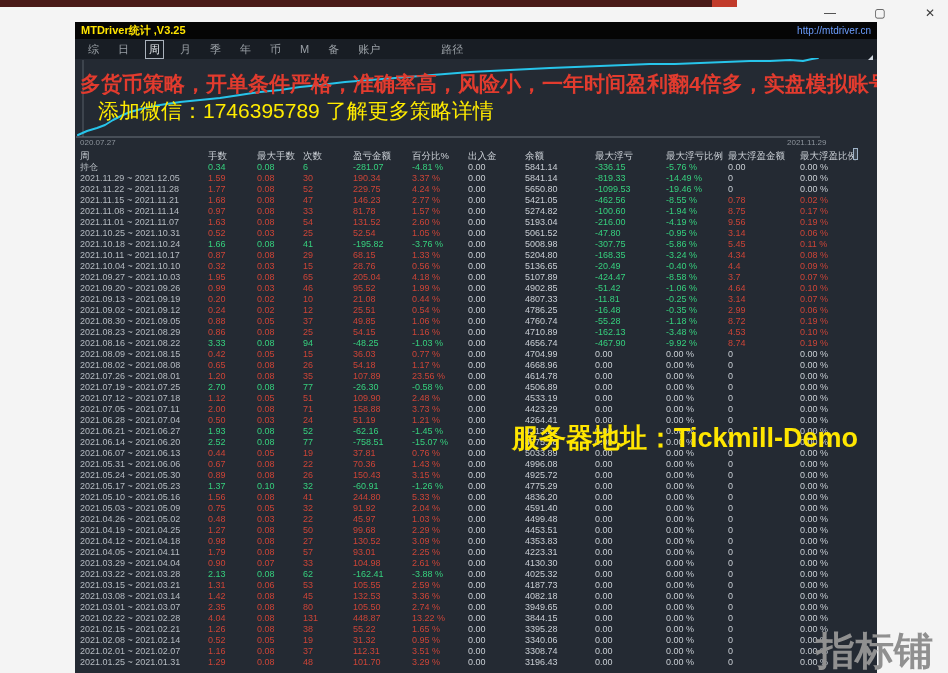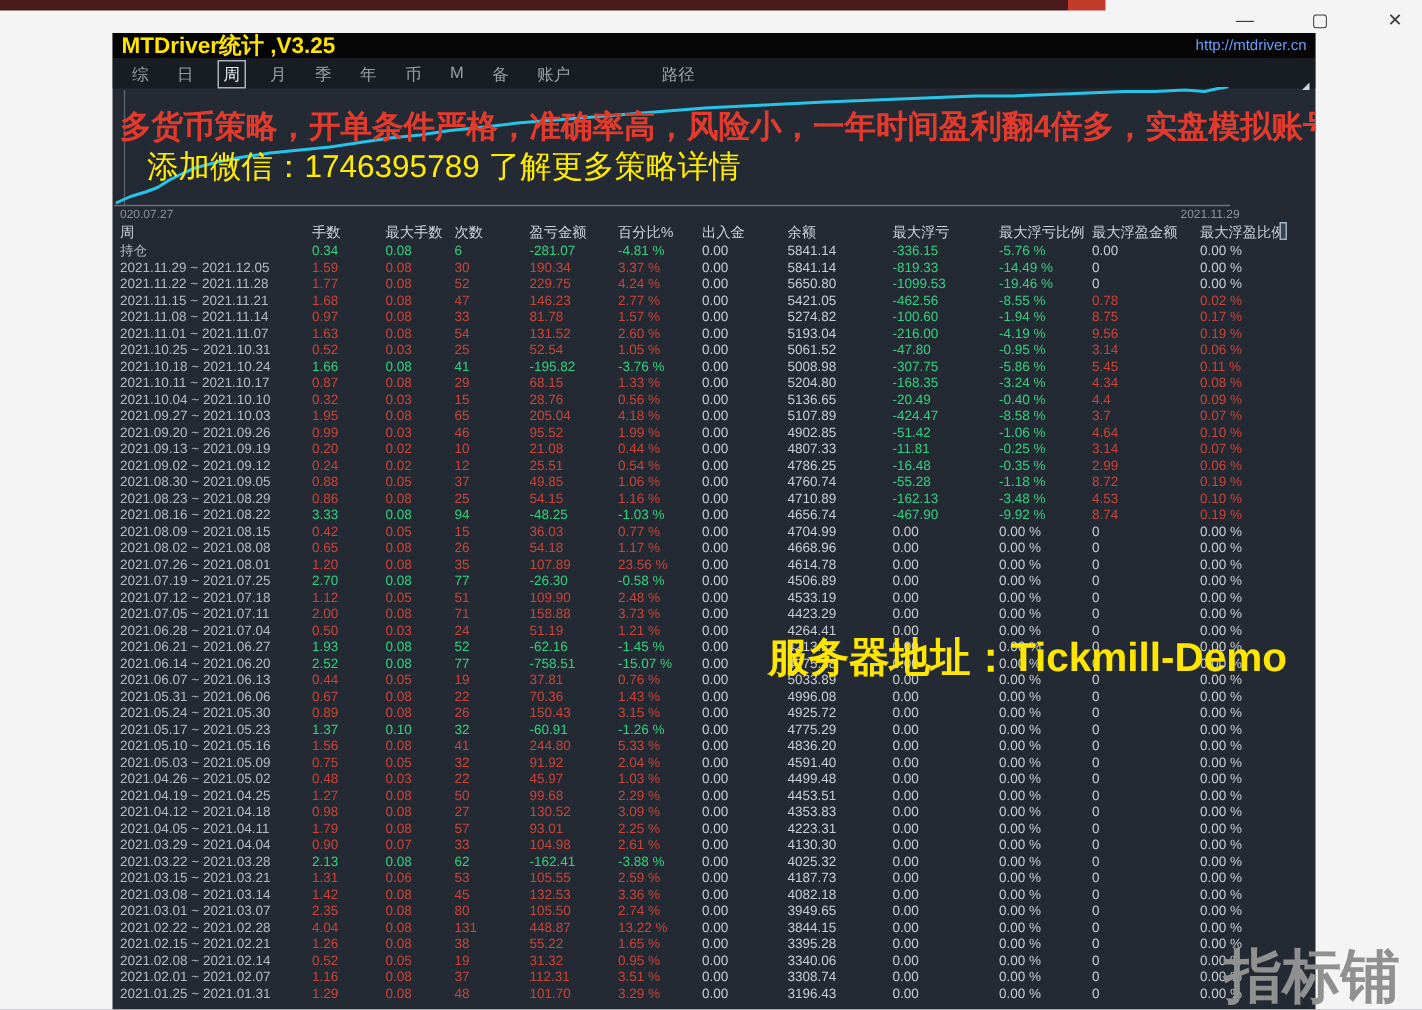--- a/index.html
+++ b/index.html
@@ -12,21 +12,21 @@
   .top-strip-accent { position:absolute; left:712px; top:0; width:25px; height:7px; background:#c13a2a; }
   .win-controls { position:absolute; right:4px; top:4px; display:flex; gap:22px; }
   .win-btn { width:28px; height:18px; display:flex; align-items:center; justify-content:center;
              color:#3c3c3c; font-size:12px; cursor:default; }
 
   
   .app { position:absolute; left:75px; top:22px; width:802px; height:651px;
          background:#242a33; overflow:hidden; }
   .app-titlebar { position:absolute; left:0; top:0; width:100%; height:17px; background:#050505;
                   display:flex; align-items:center; justify-content:space-between; padding:0 6px; }
-  .app-title { color:#ffe400; font-size:15px; font-weight:bold; }
+  .app-title { color:#ffe400; font-size:11px; font-weight:bold; }
   .app-url { color:#6c9eff; font-size:10px; }
   .menubar { position:absolute; left:0; top:17px; width:100%; height:20px; background:#181d24;
              display:flex; align-items:center; gap:13px; padding-left:10px;
              color:#9aa0a6; font-size:11px; }
   .menu-item { padding:1px 3px; }
   .menu-item.active { border:1px solid #aab2bc; color:#e8ecf0; }
   .menu-path { margin-left:42px; }
 
   
   .chart-svg { position:absolute; left:0; top:36px; width:802px; height:84px; z-index:1; }

